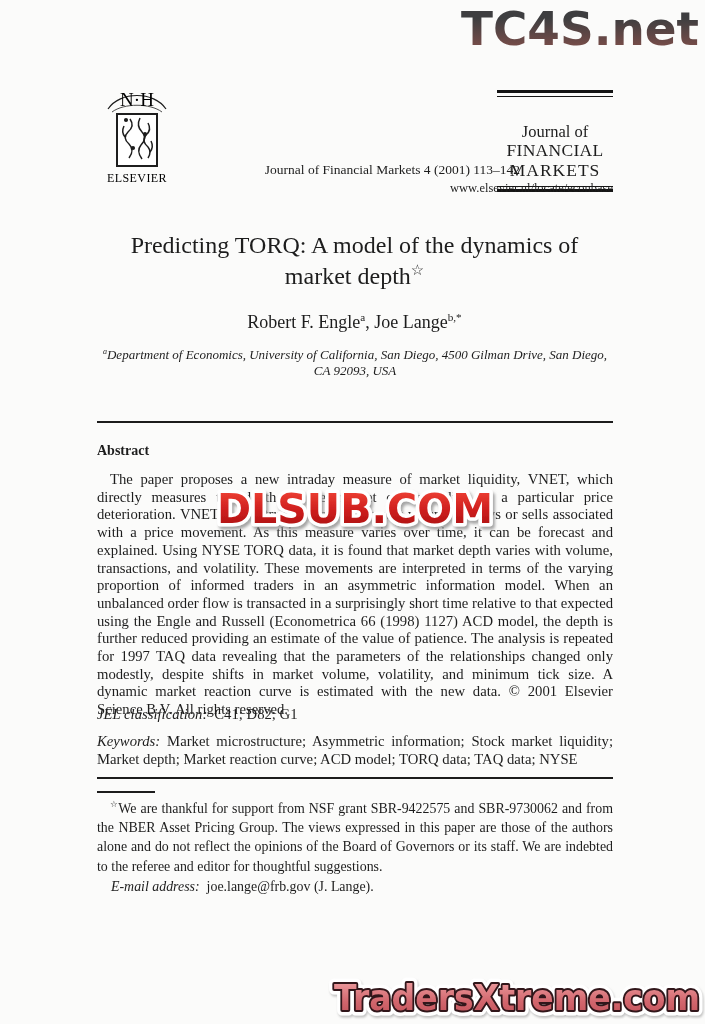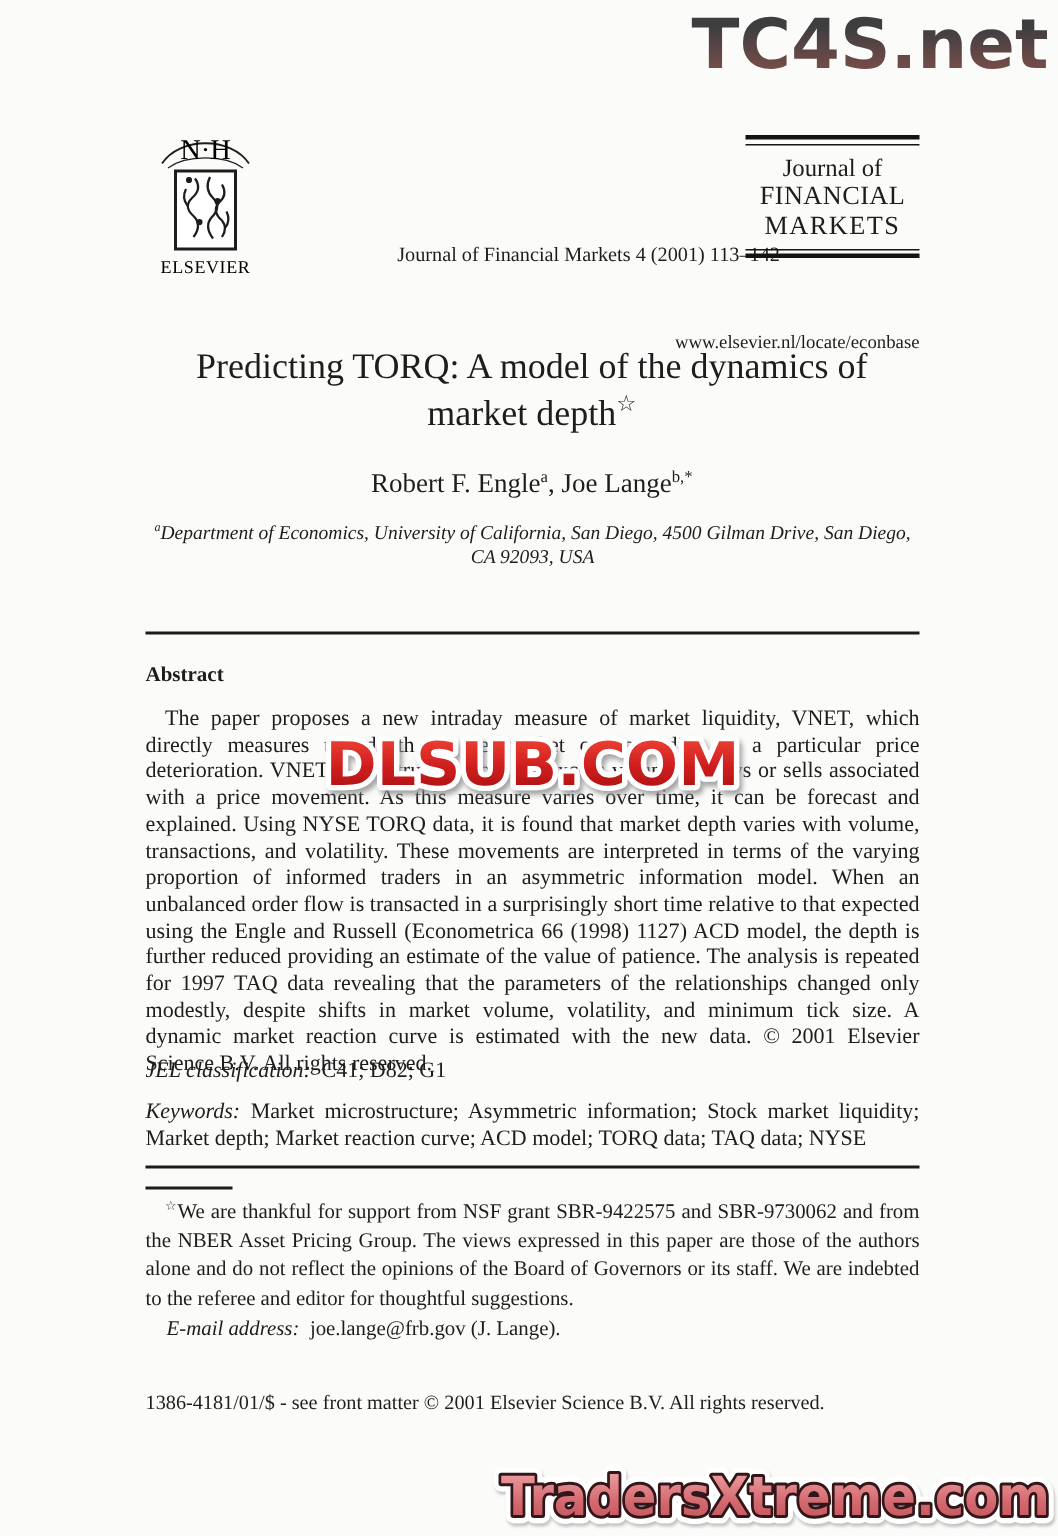--- a/index.html
+++ b/index.html
@@ -59,29 +59,29 @@
   </g>
   <text x="37" y="96" text-anchor="middle" font-size="12" letter-spacing="0.4" font-family="Liberation Serif, serif">ELSEVIER</text>
 </svg>
 
 <div class="abs ctr" style="left:130px;top:162px;width:390px;font-size:13.5px;text-align:right;">Journal of Financial Markets 4 (2001) 113–142</div>
 
 <div class="abs mast" style="left:497px;top:90px;">
   <div class="rl-thick"></div>
   <div class="rl-thin"></div>
   <div class="txt">
-    <div style="font-size:16.5px;">Journal of</div>
+    <div style="font-size:16.5px;margin-top:20px;">Journal of</div>
     <div style="font-size:17.5px;letter-spacing:0.3px;">FINANCIAL</div>
     <div style="font-size:17.5px;letter-spacing:1px;">MARKETS</div>
   </div>
   <div class="rl-thin2"></div>
   <div class="rl-thick2"></div>
 </div>
 
-<div class="abs" style="left:380px;top:181px;width:233px;text-align:right;font-size:12.5px;margin-top:40px;">www.elsevier.nl/locate/econbase</div>
+<div class="abs" style="left:380px;top:181px;width:233px;text-align:right;font-size:12.5px;">www.elsevier.nl/locate/econbase</div>
 
 <div class="abs ctr" style="left:72px;top:230px;width:565px;font-size:24px;line-height:31px;">
   <span>Predicting TORQ: A model of the dynamics of</span><br>
   <span>market depth</span><sup class="s">☆</sup>
 </div>
 
 <div class="abs ctr" style="left:72px;top:312px;width:565px;font-size:18px;">
   <span>Robert F. Engle</span><sup class="s">a</sup><span>, </span><span>Joe Lange</span><sup class="s">b,*</sup>
 </div>
 
@@ -105,21 +105,20 @@
 
 <div class="rule-full" style="top:777px;"></div>
 
 <div class="abs" style="left:97px;top:791px;width:516px;">
   <div class="fnsep"></div>
   <div class="fnpara" style="text-indent:13px;"><sup class="s">☆</sup><span>We are thankful for support from NSF grant SBR-9422575 and SBR-9730062 and from the NBER Asset Pricing Group. The views expressed in this paper are those of the authors alone and do not reflect the opinions of the Board of Governors or its staff. We are indebted to the referee and editor for thoughtful suggestions.</span></div>
   <div class="fnline"><span class="it label-gap">E-mail address:</span><span>joe.lange@frb.gov (J. Lange).</span></div>
 </div>
 
 <div class="abs" style="left:97px;top:925px;width:516px;font-size:13.5px;line-height:20.5px;">
-  <div>1386-4181/01/$ - see front matter  ©  2001 Elsevier Science B.V. All rights reserved.</div>
 </div>
 
 <svg class="abs" style="left:205px;top:480px;" width="300" height="60">
   <defs>
     <linearGradient id="g-dl" x1="0" y1="0" x2="0" y2="1">
       <stop offset="0.1" stop-color="#ee4034"></stop>
       <stop offset="0.55" stop-color="#cc1d1d"></stop>
       <stop offset="1" stop-color="#a31010"></stop>
     </linearGradient>
     <filter id="ds" x="-20%" y="-20%" width="140%" height="160%">

